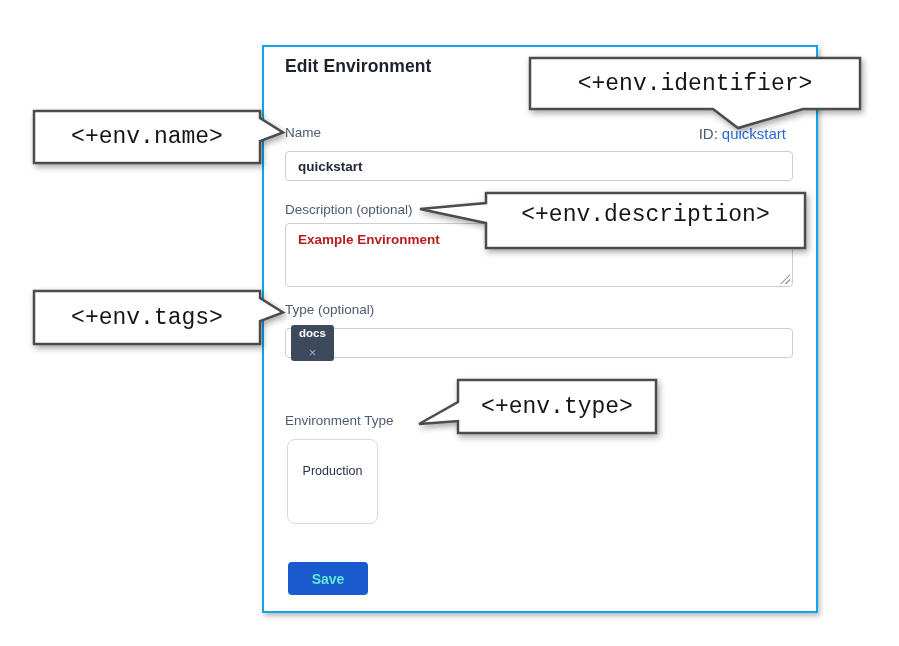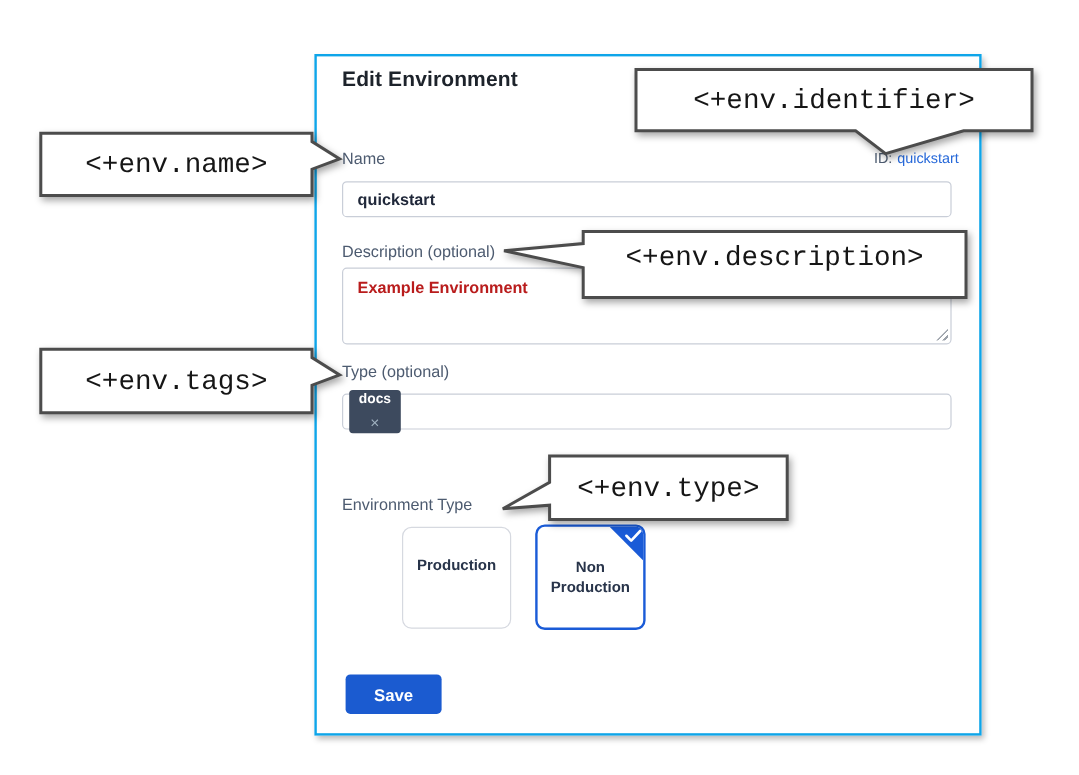--- a/index.html
+++ b/index.html
@@ -20,23 +20,23 @@
   }
   .panel-title {
     position:absolute; left:21px; top:9px;
     font-size:17.5px; font-weight:700; color:#1d232b; letter-spacing:0.1px;
   }
   .field-label {
     position:absolute; left:21px;
     font-size:13.5px; font-weight:500; color:#4d5b70;
   }
   .id-row {
-    position:absolute; right:17px; top:78px;
+    position:absolute; right:30px; top:78px;
     display:flex; gap:4px; align-items:center;
-    font-size:12px;
+    font-size:15px;
   }
   .id-label { color:#4d5b70; font-weight:500; }
   .id-link  { color:#2668d9; font-weight:500; cursor:pointer; text-decoration:none; }
 
   .text-input {
     position:absolute; left:21px; width:508px; height:30px;
     border:1px solid #c9ced8; border-radius:4px; background:#fff;
     display:flex; align-items:center; padding:0 12px;
     font-size:13.5px; font-weight:600; color:#20283a;
   }
@@ -57,42 +57,41 @@
   }
   .tag-chip {
     display:inline-flex; align-items:center; gap:7px;
     background:#3d4a5e; color:#ffffff; border-radius:3px;
     padding:2px 8px; font-size:11.5px; font-weight:700;flex-direction:column;
   }
   .tag-remove { color:#9fb0bf; font-size:13px; font-weight:400; cursor:pointer; line-height:1; }
 
   .type-card {
     position:absolute; background:#fff; text-align:center;
-    font-size:12.5px; font-weight:700; color:#28344a; line-height:1.3;
+    font-size:12.5px; font-weight:400; color:#28344a; line-height:1.3;
     cursor:pointer;
-    margin-left:48px;
   }
   .card-prod {
     left:23px; top:392px; width:91px; height:85px;
     border:1px solid #d6d9e0; border-radius:8px; padding-top:23px;
   }
   .card-nonprod {
     left:134px; top:390px; width:92px; height:88px;
     border:2px solid #1a5bd7; border-radius:8px;
     display:flex; align-items:center; justify-content:center; padding:0 14px;
   }
   .card-clip {
     position:absolute; inset:0; border-radius:6px; overflow:hidden; pointer-events:none;
   }
   .corner-svg { position:absolute; top:0; right:0; display:block; }
 
   .save-btn {
     position:absolute; left:24px; top:515px; width:80px; height:33px;
     background:#1b5bd0; border:none; border-radius:4px;
-    color:#ffffff; font-size:14px; font-weight:600;
+    color:#5eead4; font-size:14px; font-weight:600;
     font-family:"Liberation Sans", sans-serif;
     display:flex; align-items:center; justify-content:center; cursor:pointer;
   }
 
   
   .callout-layer {
     position:absolute; left:0; top:0; width:899px; height:646px;
     z-index:5; pointer-events:none;
   }
   .callout-shape {
@@ -139,29 +138,20 @@
         <span class="tag-remove">×</span>
       </span>
     </div>
 
     <div class="field-label" style="top:366px">Environment Type</div>
 
     <div class="type-card card-prod">
       <span>Production</span>
     </div>
 
-    <div class="type-card card-nonprod">
-      <span>Non Production</span>
-      <span class="card-clip">
-        <svg class="corner-svg" width="28" height="28" viewBox="0 0 28 28">
-          <path d="M28 0 L28 28 L0 0 Z" fill="#1a5bd7"></path>
-          <path d="M14 7.5 L18 11.5 L25.5 3.5" fill="none" stroke="#ffffff" stroke-width="2.2" stroke-linecap="round" stroke-linejoin="round"></path>
-        </svg>
-      </span>
-    </div>
 
     <button class="save-btn">Save</button>
   </div>
 
   <svg class="callout-layer" viewBox="0 0 899 646">
     <g style="filter:drop-shadow(2px 3px 3px rgba(0,0,0,0.35))">
 
       <path class="callout-shape" d="M34 111 L260 111 L260 118 L283 132.5 L260 141 L260 163 L34 163 Z"></path>
 
       <path class="callout-shape" d="M530 58 L860 58 L860 109 L803 109 L738 128 L713 109 L530 109 Z"></path>

